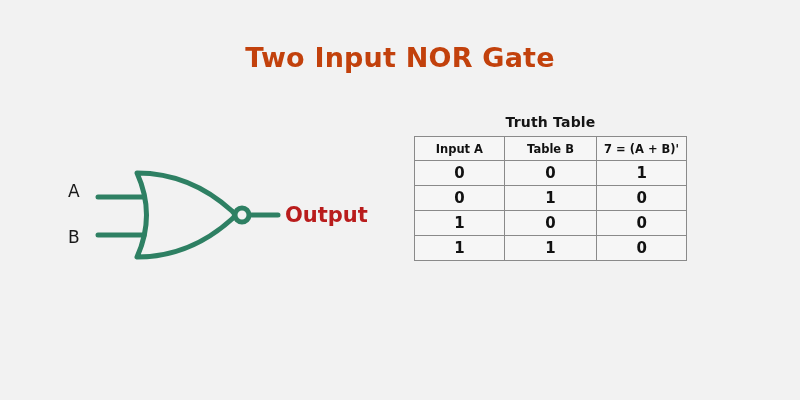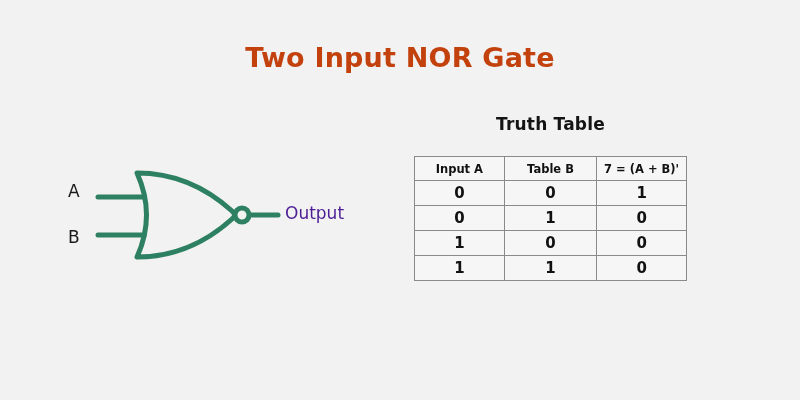--- a/index.html
+++ b/index.html
@@ -49,38 +49,39 @@
     font-weight: normal;
     color: #1a1a1a;
     line-height: 1;
   }
   #label-a { left: 28px; top: 33px; }
   #label-b { left: 28px; top: 79px; }
   #label-output {
     position: absolute;
     left: 245px;
     top: 55px;
-    font-size: 17px;
-    color: #4c1d95;
+    font-size: 21px;
+    color: #b91c1c;
     line-height: 1;
     white-space: nowrap;
+    font-weight: bold;
   }
   
   #truth-table-block {
     position: absolute;
     left: 414px;
     top: 114px;
     width: 273px;
   }
   #truth-table-title {
     text-align: center;
-    font-size: 17px;
+    font-size: 14px;
     font-weight: bold;
     color: #141414;
-    margin-bottom: 22px;
+    margin-bottom: 6px;
     letter-spacing: 0.2px;
   }
   table.truth-table {
     border-collapse: collapse;
     width: 273px;
     background: #f7f7f7;
     table-layout: fixed;
   }
   table.truth-table th,
   table.truth-table td {

